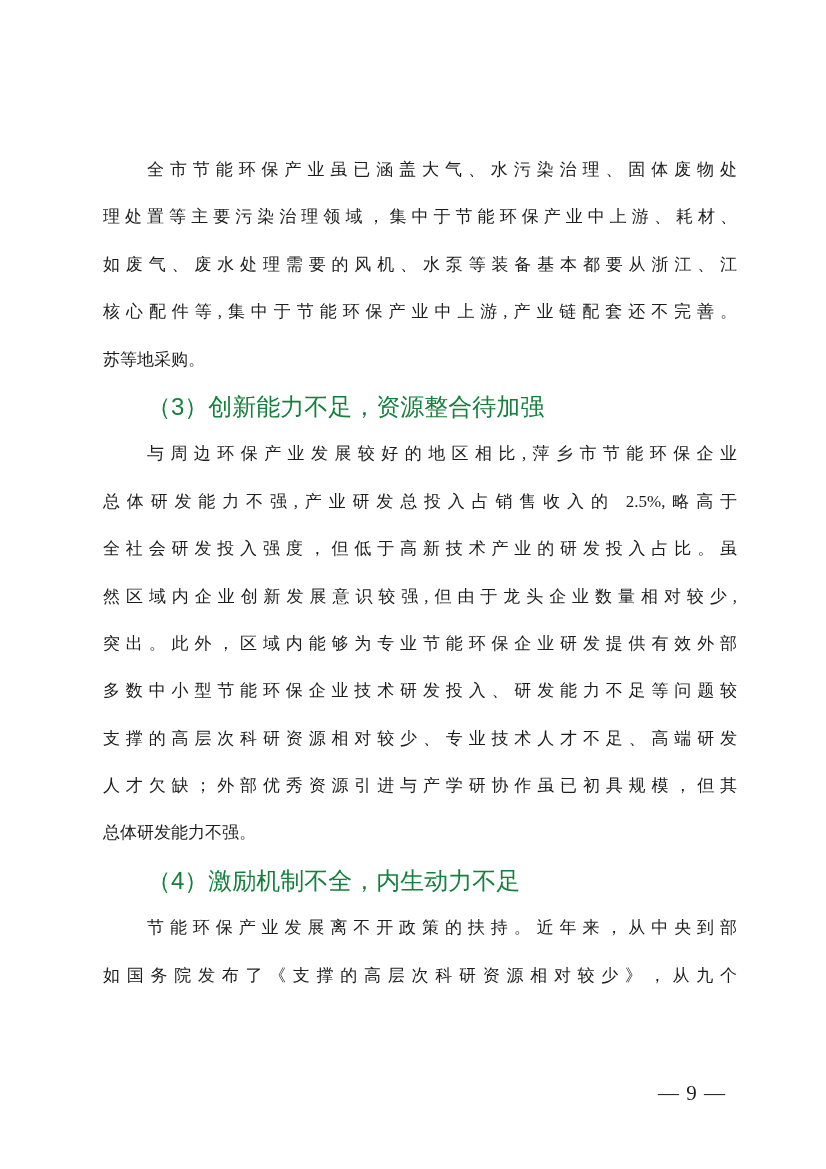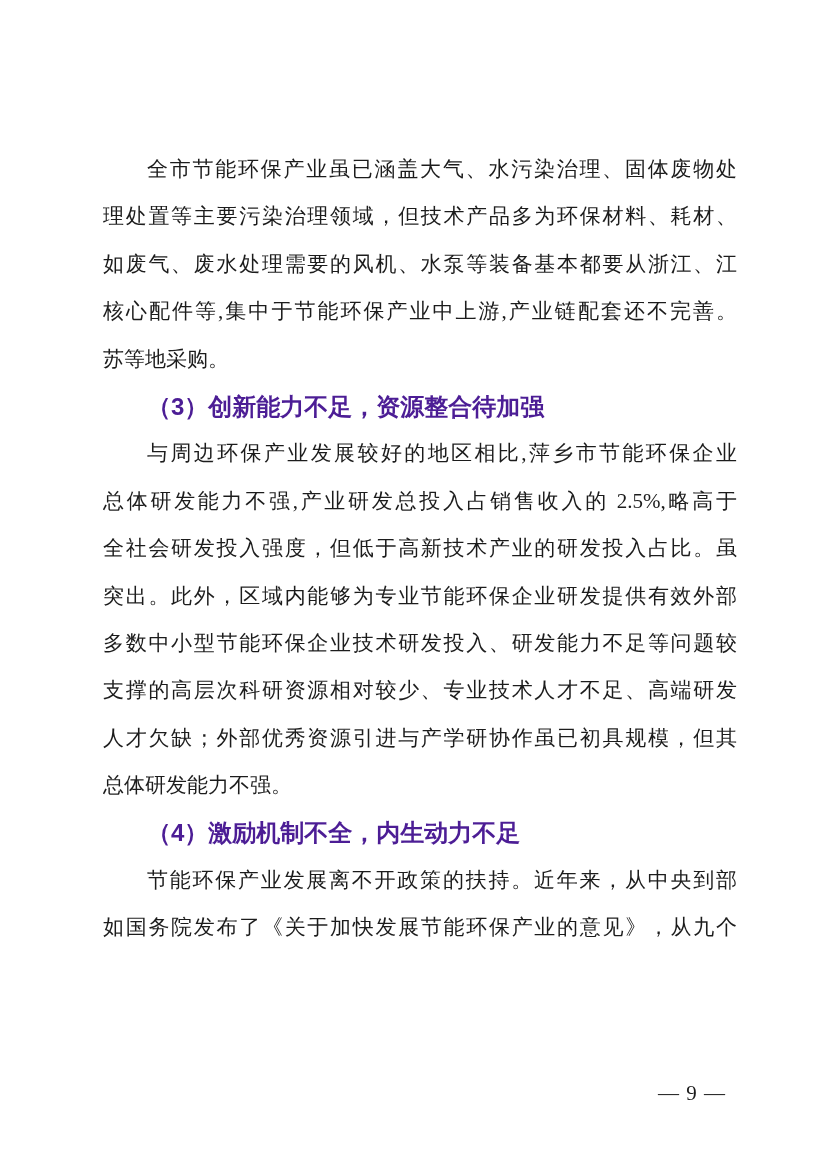--- a/index.html
+++ b/index.html
@@ -17,87 +17,88 @@
     font-family: "Liberation Serif", serif;
     overflow: hidden;
   }
   .content {
     position: absolute;
     left: 103px;
     top: 146px;
     width: 634px;
   }
   .line {
-    font-size: 21px;
+    font-size: 17px;
     height: 47.4px;
     line-height: 47.4px;
     text-align: justify;
     text-align-last: justify;
     overflow: hidden;
     white-space: nowrap;
   }
   .line.indent {
     text-indent: 44px;
   }
   .line.end {
     text-align-last: left;
   }
   .heading {
     margin: 0;
     padding-left: 44px;
     font-family: "Liberation Sans", sans-serif;
-    font-weight: bold;
+    font-weight: normal;
     font-size: 24px;
     height: 47.4px;
     line-height: 47.4px;
     overflow: hidden;
-    color: #4c1d95;
+    color: #15803d;
   }
   .footer {
     position: absolute;
     top: 1078px;
     right: 100px;
     font-size: 21px;
     line-height: 30px;
     color: #1c1c1c;
     letter-spacing: 1px;
   }
 </style>
 </head>
 <body>
 
 <div class="page">
   <div class="content">
 
     <div class="para">
       <div class="line indent">全市节能环保产业虽已涵盖大气、水污染治理、固体废物处</div>
-      <div class="line">理处置等主要污染治理领域，但技术产品多为环保材料、耗材、</div>
+      <div class="line">理处置等主要污染治理领域，集中于节能环保产业中上游、耗材、</div>
       <div class="line">如废气、废水处理需要的风机、水泵等装备基本都要从浙江、江</div>
       <div class="line">核心配件等,集中于节能环保产业中上游,产业链配套还不完善。</div>
       <div class="line end">苏等地采购。</div>
     </div>
 
     <h2 class="heading">（3）创新能力不足，资源整合待加强</h2>
 
     <div class="para">
       <div class="line indent">与周边环保产业发展较好的地区相比,萍乡市节能环保企业</div>
       <div class="line">总体研发能力不强,产业研发总投入占销售收入的 2.5%,略高于</div>
       <div class="line">全社会研发投入强度，但低于高新技术产业的研发投入占比。虽</div>
+      <div class="line">然区域内企业创新发展意识较强,但由于龙头企业数量相对较少,</div>
       <div class="line">突出。此外，区域内能够为专业节能环保企业研发提供有效外部</div>
       <div class="line">多数中小型节能环保企业技术研发投入、研发能力不足等问题较</div>
       <div class="line">支撑的高层次科研资源相对较少、专业技术人才不足、高端研发</div>
       <div class="line">人才欠缺；外部优秀资源引进与产学研协作虽已初具规模，但其</div>
       <div class="line end">总体研发能力不强。</div>
     </div>
 
     <h2 class="heading">（4）激励机制不全，内生动力不足</h2>
 
     <div class="para">
       <div class="line indent">节能环保产业发展离不开政策的扶持。近年来，从中央到部</div>
-      <div class="line">如国务院发布了《关于加快发展节能环保产业的意见》，从九个</div>
+      <div class="line">如国务院发布了《支撑的高层次科研资源相对较少》，从九个</div>
     </div>
 
   </div>
 
   <div class="footer">
     <span>— 9 —</span>
   </div>
 </div>
 
 </body></html>

